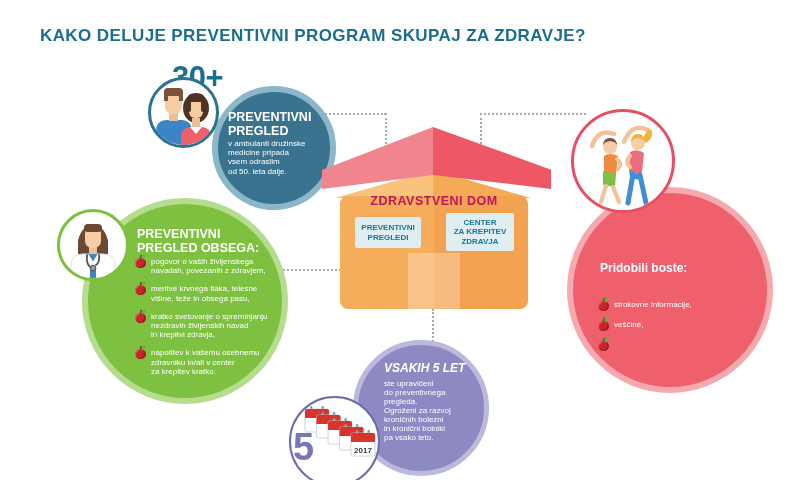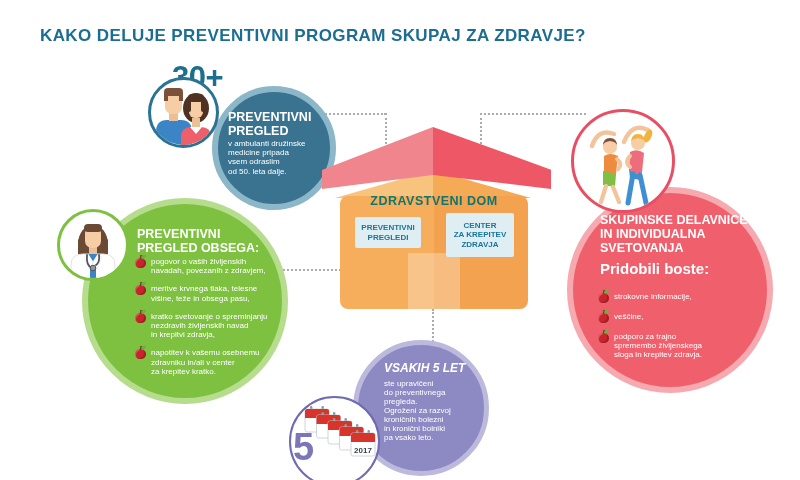--- a/index.html
+++ b/index.html
@@ -28,25 +28,25 @@
   .pink-main{left:567px;top:187px;width:206px;height:206px;background:#f0606c;border:6px solid #f6a9ae;}
   .purple-main{left:353px;top:340px;width:136px;height:136px;background:#8d89c3;border:5px solid #bcb9dd;}
   .couple-c{left:148px;top:77px;width:71px;height:71px;background:#fff;border:3px solid #2a7391;overflow:hidden;}
   .doctor-c{left:57px;top:209px;width:72px;height:72px;background:#fff;border:3px solid #7ec141;overflow:hidden;}
   .exercise-c{left:571px;top:109px;width:104px;height:104px;background:#fff;border:3px solid #e84f64;overflow:hidden;}
   .calendar-c{left:289px;top:396px;width:91px;height:91px;background:#fff;border:2.5px solid #6f6ab1;}
   .house-body{position:absolute;left:340px;top:196px;width:188px;height:113px;border-radius:8px;
               background:linear-gradient(90deg,#f6ad5c 50%,#f3a250 50%);}
   .house-door{position:absolute;left:408px;top:253px;width:52px;height:56px;background:rgba(255,255,255,.28);}
   .house-title{position:absolute;left:340px;top:194px;width:188px;text-align:center;
-               color:#0f766e;font-weight:bold;font-size:12.5px;letter-spacing:.5px;}
+               color:#be185d;font-weight:bold;font-size:12.5px;letter-spacing:.5px;}
   .house-box{position:absolute;background:#dfeef2;border-radius:2px;display:flex;align-items:center;justify-content:center;
              text-align:center;color:#19769c;font-weight:bold;font-size:8px;line-height:9.5px;white-space:pre-line;}
   .box-left{left:355px;top:217px;width:66px;height:31px;}
-  .box-right{left:446px;top:213px;width:68px;height:44px;}
+  .box-right{left:446px;top:213px;width:68px;height:38px;}
   .cal-num{position:absolute;left:293px;top:428px;font-size:38px;font-weight:bold;color:#7b76b8;line-height:1;}
 </style>
 </head>
 <body>
 
 <div class="canvas">
 
   <div class="title">KAKO DELUJE PREVENTIVNI PROGRAM SKUPAJ ZA ZDRAVJE?</div>
 
   <div class="hline" style="left:322px;top:113px;width:64px;"></div>
@@ -82,21 +82,21 @@
       <rect x="50" y="18" width="4" height="14" rx="2" fill="#4f3322"></rect>
     </svg>
   </div>
 
   <div class="circle green-main"></div>
   <div class="h-circle pre" style="left:137px;top:227px;">PREVENTIVNI
 PREGLED OBSEGA:</div>
   <div class="abs" style="left:135px;top:257px;width:145px;">
     <div class="bullet-row">
       <span class="apple"></span>
-      <span class="bullet-text">pogovor o vaših življenskih
+      <span class="bullet-text">pogovor o vaših življenskega
 navadah, povezanih z zdravjem,</span>
     </div>
     <div class="bullet-row">
       <span class="apple"></span>
       <span class="bullet-text">meritve krvnega tlaka, telesne
 višine, teže in obsega pasu,</span>
     </div>
     <div class="bullet-row">
       <span class="apple"></span>
       <span class="bullet-text">kratko svetovanje o spreminjanju
@@ -139,38 +139,32 @@
   <div class="house-body"></div>
   <div class="house-door"></div>
   <div class="house-title">ZDRAVSTVENI DOM</div>
   <div class="house-box box-left pre">PREVENTIVNI
 PREGLEDI</div>
   <div class="house-box box-right pre">CENTER
 ZA KREPITEV
 ZDRAVJA</div>
 
   <div class="circle pink-main"></div>
-  <div class="h-circle pre" style="left:600px;top:213px;">SKUPINSKE DELAVNICE
-IN INDIVIDUALNA
-SVETOVANJA</div>
-  <div class="b-circle" style="left:600px;top:264px;font-weight:bold;font-size:15px;">Pridobili boste:</div>
-  <div class="abs" style="left:598px;top:292px;width:150px;">
+  <div class="b-circle" style="left:600px;top:264px;font-weight:bold;font-size:12px;">Pridobili boste:</div>
+  <div class="abs" style="left:598px;top:300px;width:150px;">
     <div class="bullet-row">
       <span class="apple"></span>
       <span class="bullet-text">strokovne informacije,</span>
     </div>
     <div class="bullet-row">
       <span class="apple"></span>
       <span class="bullet-text">veščine,</span>
     </div>
     <div class="bullet-row">
       <span class="apple"></span>
-      <span class="bullet-text">podporo za trajno
-spremembo življenskega
-sloga in krepitev zdravja.</span>
     </div>
   </div>
   <div class="circle exercise-c">
     <svg width="98" height="98" viewBox="0 0 98 98">
       <path d="M50,30 Q58,10 74,18" fill="none" stroke="#f3c49b" stroke-width="4.5" stroke-linecap="round"></path>
       <ellipse cx="74" cy="24" rx="3.5" ry="7" fill="#f2b33c" transform="rotate(25 74 24)"></ellipse>
       <circle cx="64" cy="31" r="7" fill="#f6cda4"></circle>
       <path d="M57,31 Q57,22 64,22 Q71,22 71,31 Q71,27 64,26 Q57,27 57,31 Z" fill="#f2b33c"></path>
       <path d="M56,40 Q63,36 70,41 L68,60 Q61,64 55,58 Z" fill="#ee6d7c"></path>
       <path d="M56,44 Q50,50 56,55" fill="none" stroke="#f3c49b" stroke-width="4" stroke-linecap="round"></path>

